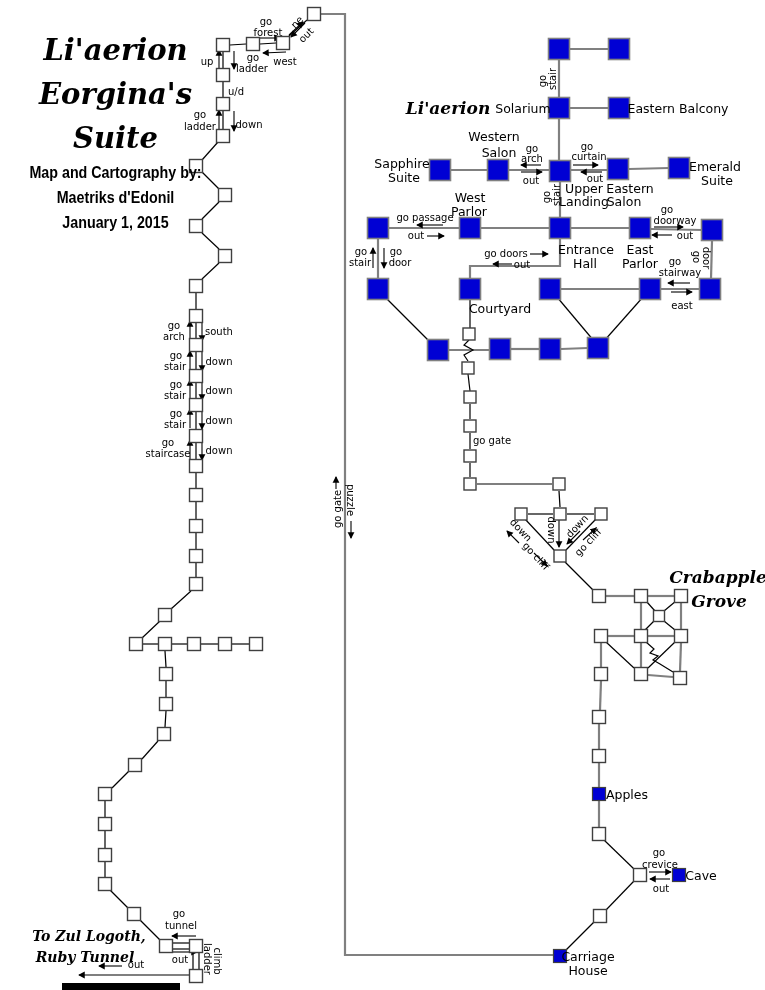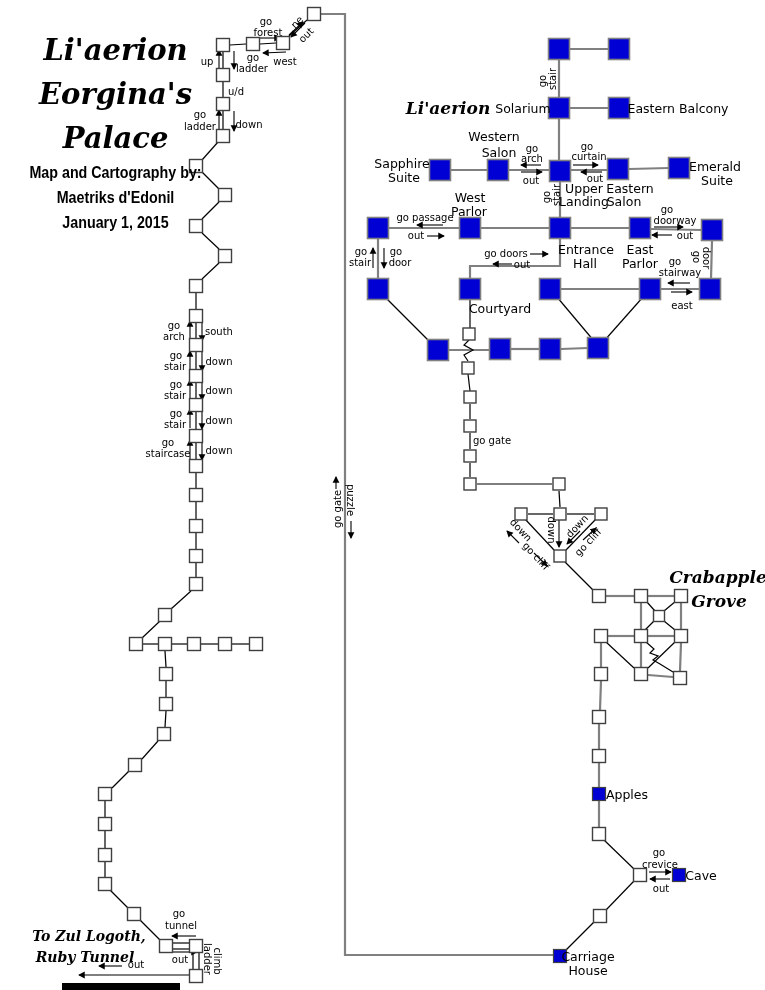--- a/index.html
+++ b/index.html
@@ -370,20 +370,20 @@
         <text x="181" y="925" text-anchor="middle" dominant-baseline="central" class="lbl0">tunnel</text>
         <text x="180" y="959" text-anchor="middle" dominant-baseline="central" class="lbl0">out</text>
         <text x="217" y="961" text-anchor="middle" dominant-baseline="central" class="lbl0" transform="rotate(90 217 961)">climb</text>
         <text x="207" y="959" text-anchor="middle" dominant-baseline="central" class="lbl0" transform="rotate(90 207 959)">ladder</text>
         <text x="136" y="964" text-anchor="middle" dominant-baseline="central" class="lbl0">out</text>
       </g>
   </svg>
 
   <div id="title-block">
     <div class="t-script">Li'aerion</div>
-    <div class="t-script">Eorgina's Palace</div>
+    <div class="t-script">Eorgina's Suite</div>
     <div class="t-credit">Map and Cartography by:</div>
     <div class="t-credit">Maetriks d'Edonil</div>
     <div class="t-credit">January 1, 2015</div>
   </div>
 
   <div id="bottom-artifact"></div>
 </div>
 
 </body></html>

